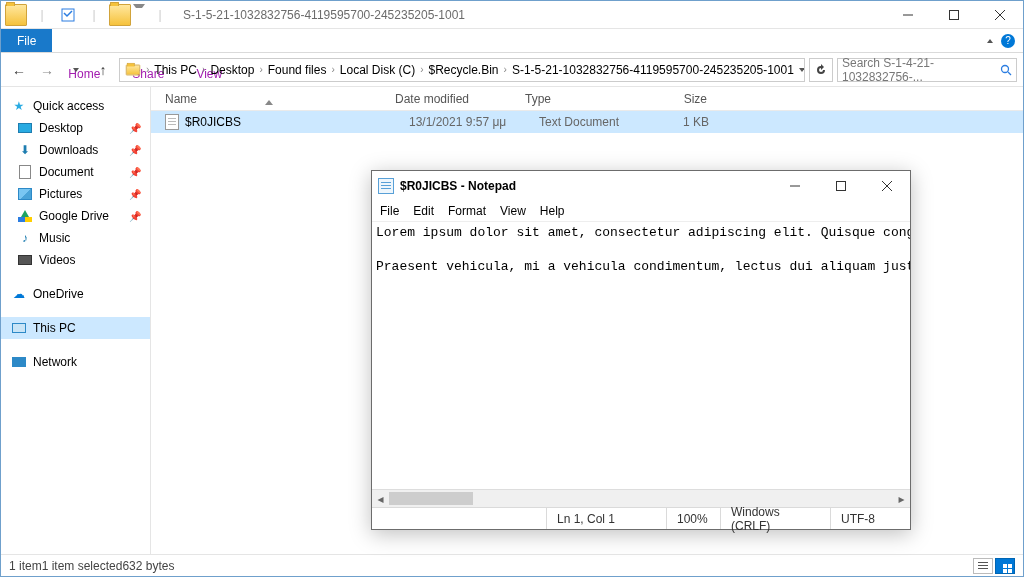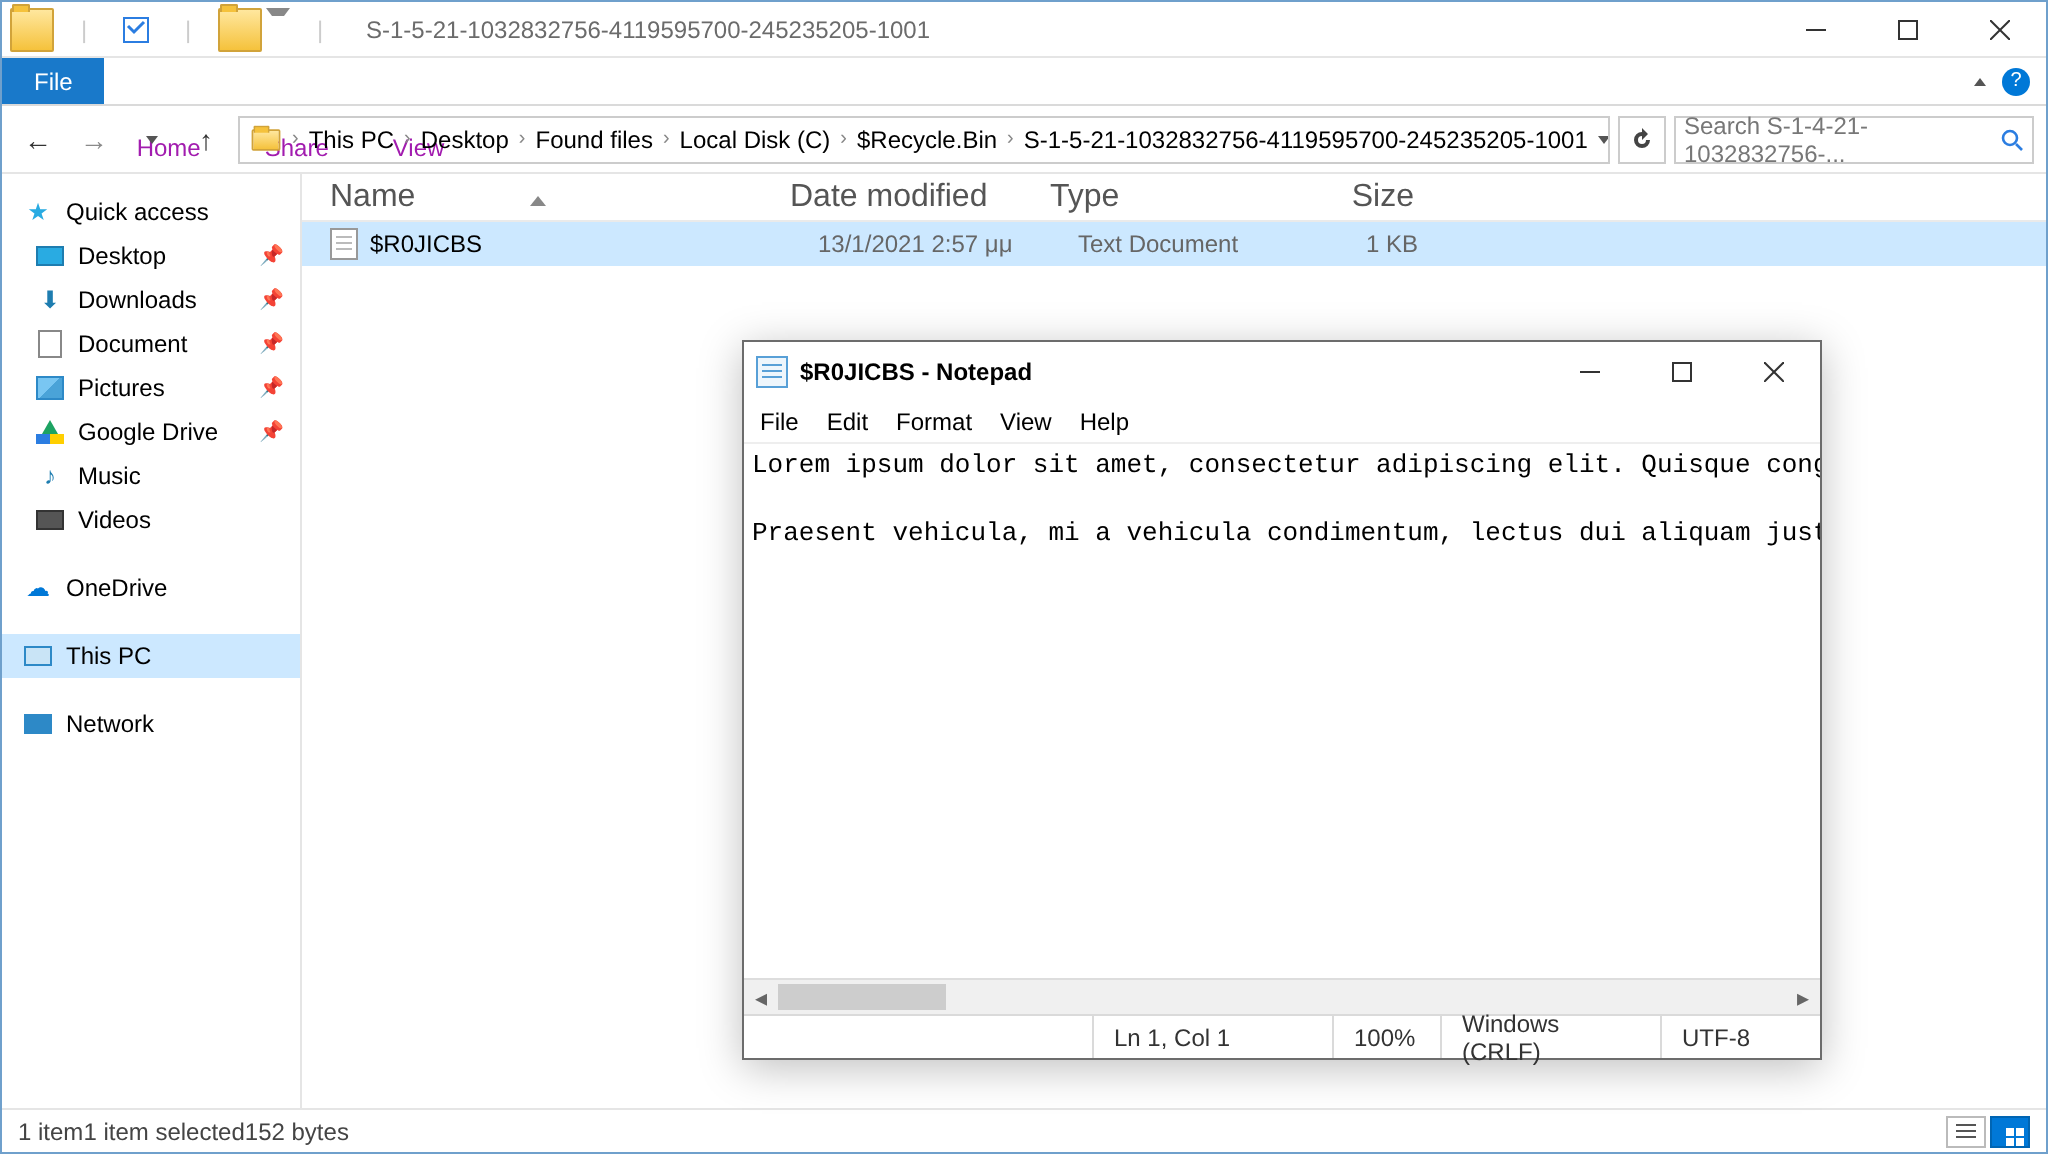--- a/index.html
+++ b/index.html
@@ -56,21 +56,21 @@
     .ic-mus{color:#1e7db0;font-weight:bold;}
     .ic-vid{width:14px;height:10px;background:#555;border:1px solid #333;}
     .ic-cloud{color:#0078d7;}
     .ic-pc{width:14px;height:10px;background:#c9e4f6;border:1px solid #2d89c7;}
     .ic-net{width:14px;height:10px;background:#2d89c7;}
     .ic-gd{position:relative;width:14px;height:12px;}
     .ic-gd::before{content:"";position:absolute;left:3px;top:0;width:0;height:0;border-left:4px solid transparent;border-right:4px solid transparent;border-bottom:7px solid #1da362;}
     .ic-gd::after{content:"";position:absolute;left:0;top:7px;width:14px;height:5px;background:linear-gradient(90deg,#2b7de1 50%,#ffcf00 50%);}
 
     .listpane{flex:1;display:flex;flex-direction:column;}
-    .colhdr{height:24px;display:flex;align-items:center;border-bottom:1px solid #eaeaea;color:#555;font-size:16px;padding-left:14px;}
+    .colhdr{height:24px;display:flex;align-items:center;border-bottom:1px solid #eaeaea;color:#555;font-size:12px;padding-left:14px;}
     .colhdr .col{padding-right:8px;}
     .c-name{width:230px;position:relative;}
     .c-date{width:130px;}
     .c-type{width:130px;}
     .c-size{width:60px;text-align:right;padding-right:20px;}
     .sort-caret{position:absolute;left:100px;top:8px;width:0;height:0;border-left:4px solid transparent;border-right:4px solid transparent;border-bottom:5px solid #888;}
     .filerow{height:22px;display:flex;align-items:center;padding-left:14px;font-size:12px;background:#cce8ff;}
     .filerow .ic-txt{width:14px;height:16px;background:#fff;border:1px solid #999;margin-right:6px;position:relative;}
     .filerow .ic-txt::after{content:"";position:absolute;left:2px;top:3px;right:2px;height:1px;background:#bbb;box-shadow:0 3px 0 #bbb,0 6px 0 #bbb;}
     .filerow .c-date,.filerow .c-type{color:#666;}
@@ -283,31 +283,31 @@
     <div class="listpane">
       <div class="colhdr">
         <div class="col c-name"><span>Name</span><span class="sort-caret"></span></div>
         <div class="col c-date">Date modified</div>
         <div class="col c-type">Type</div>
         <div class="col c-size">Size</div>
       </div>
       <div class="filerow">
         <span class="ic-txt"></span>
         <div class="col c-name" style="width:224px">$R0JICBS</div>
-        <div class="col c-date">13/1/2021 2:57 μμ</div>
+        <div class="col c-date">13/1/2021 9:57 μμ</div>
         <div class="col c-type">Text Document</div>
         <div class="col c-size">1 KB</div>
       </div>
     </div>
   </div>
 
   <div class="fe-status">
     <span>1 item</span>
     <span>1 item selected</span>
-    <span>152 bytes</span>
+    <span>632 bytes</span>
     <div class="view-toggle">
       <div class="vt-btn vt-list"></div>
       <div class="vt-btn vt-grid"></div>
     </div>
   </div>
 </div>
 
 <div class="np">
   <div class="np-titlebar">
     <span class="np-ico"></span>

